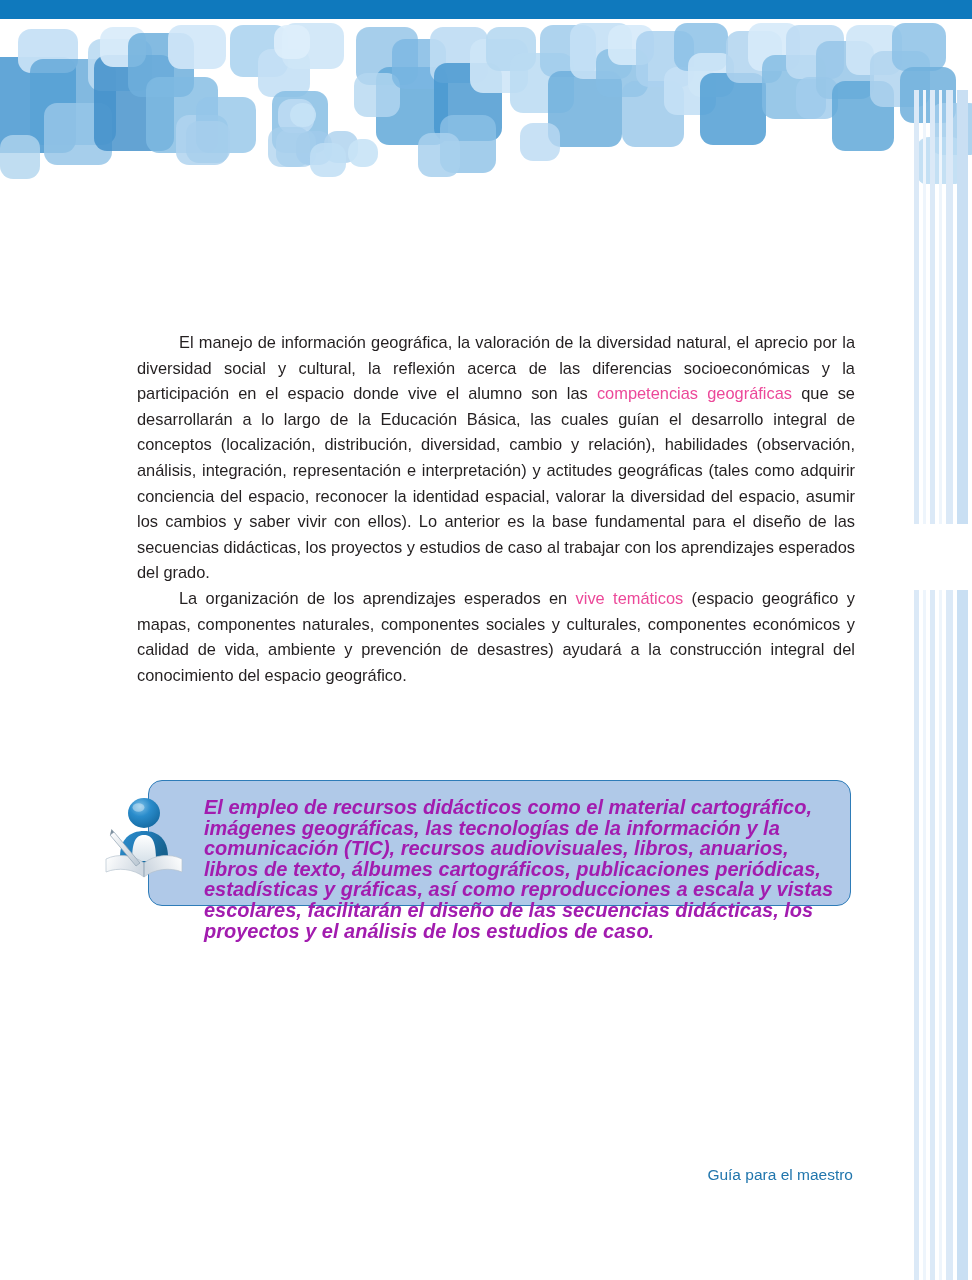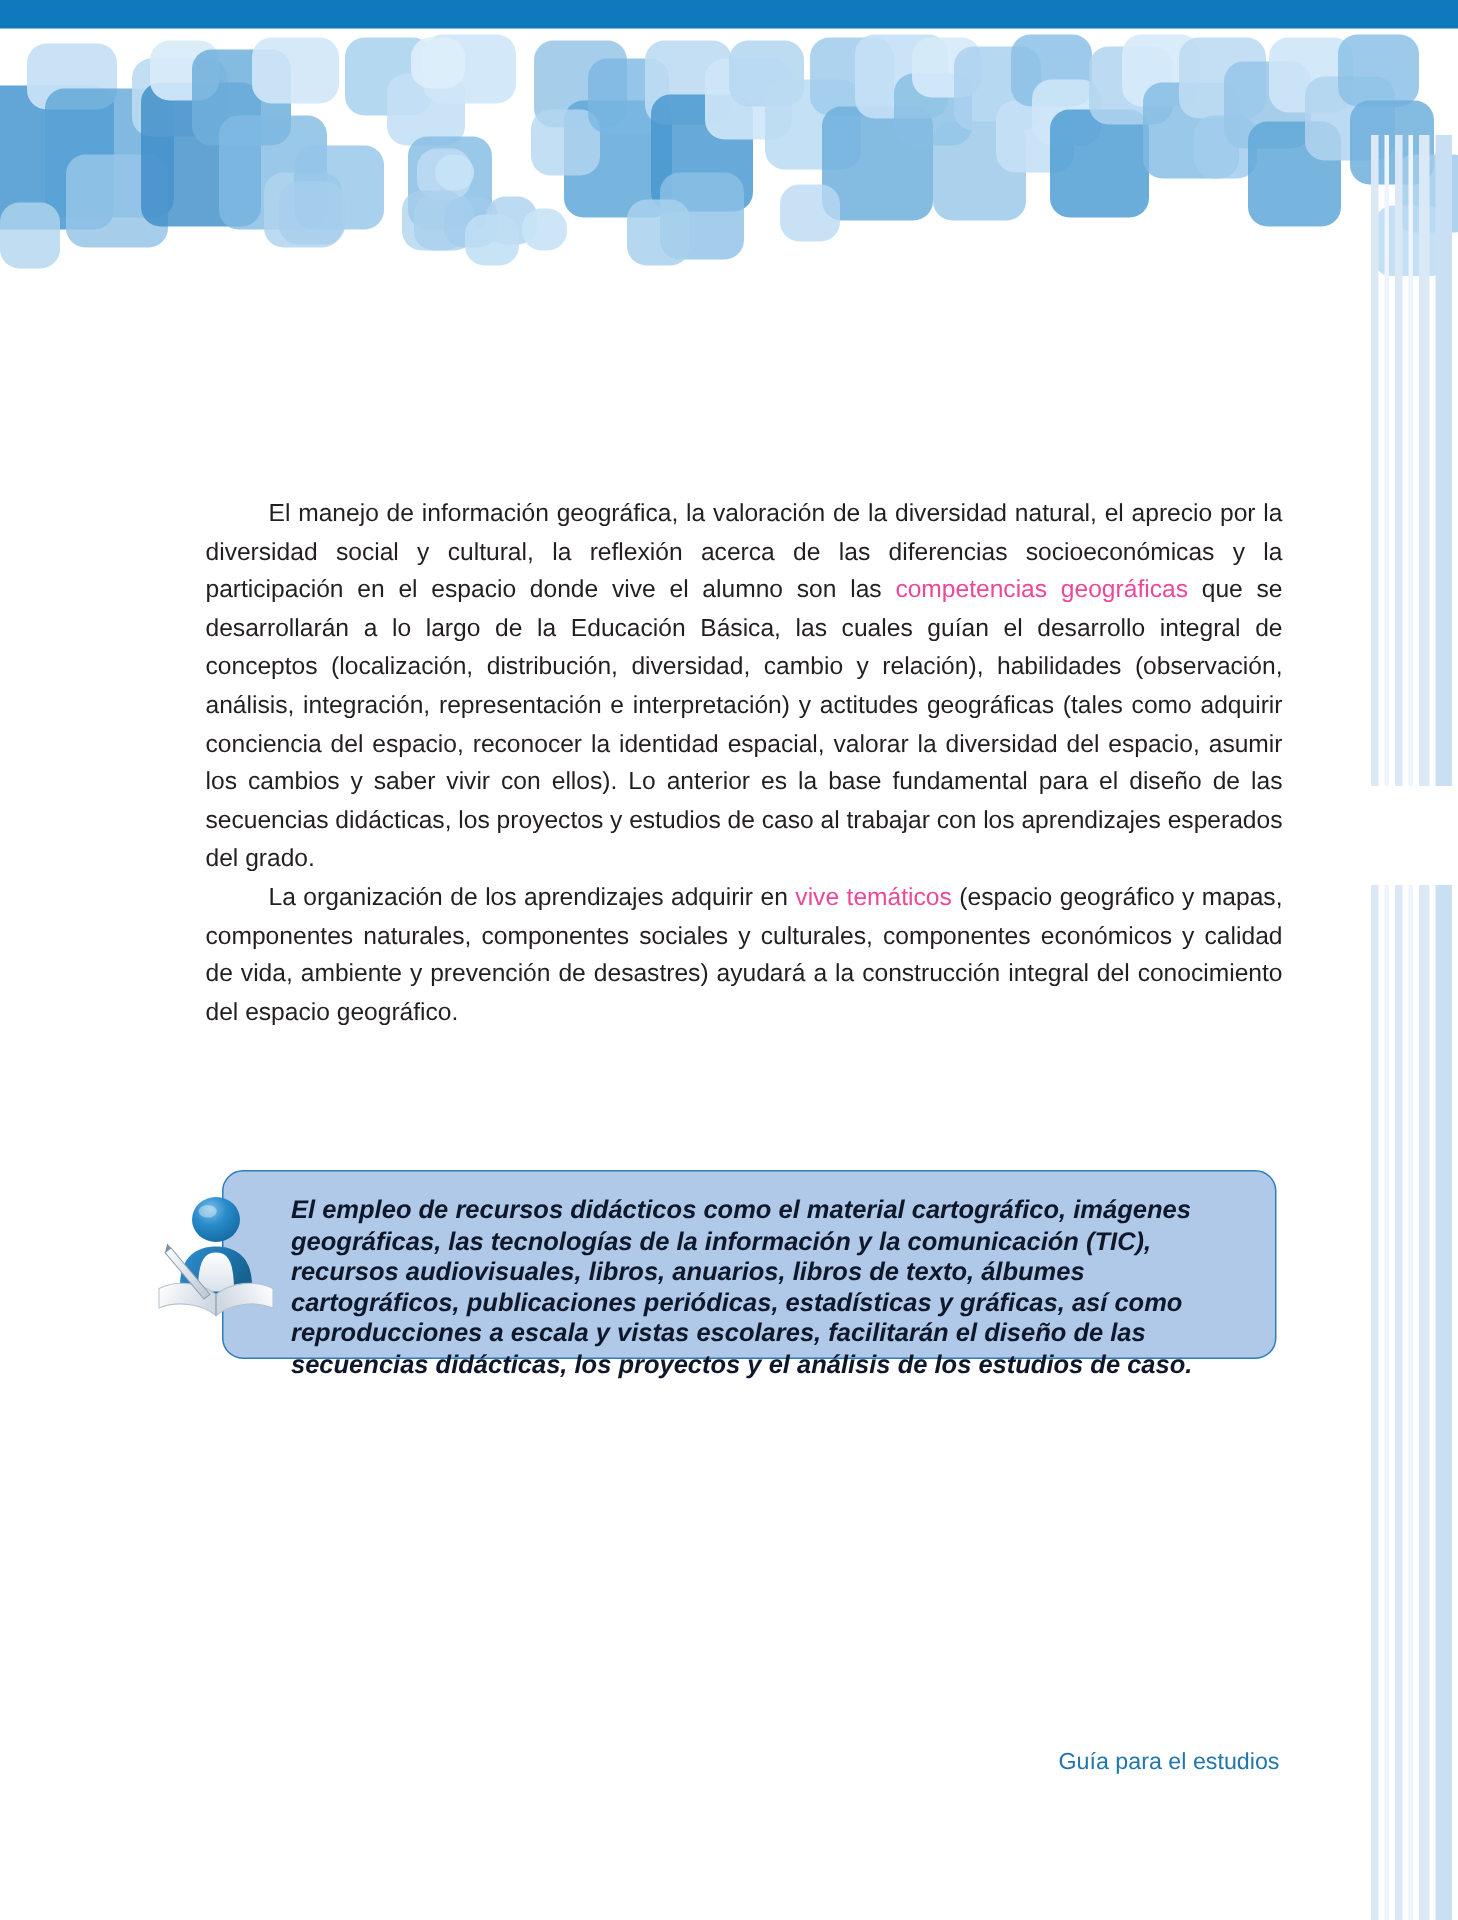--- a/index.html
+++ b/index.html
@@ -101,28 +101,28 @@
     top: 780px;
     width: 703px;
     height: 126px;
     box-sizing: border-box;
     background: #b0c9e8;
     border: 1.6px solid #2e7cb8;
     border-radius: 14px;
   }
   .callout-text {
     position: absolute;
-    left: 45px;
+    left: 55px;
     top: 16px;
     width: 632px;
-    font-size: 17px;
+    font-size: 20px;
     line-height: 20.6px;
     font-style: italic;
     font-weight: bold;
-    color: #0f172a;
+    color: #a21caf;
     font-family: "Liberation Sans", sans-serif;
   }
 
   
   .icon-wrap {
     position: absolute;
     left: 100px;
     top: 793px;
     width: 88px;
     height: 90px;
@@ -221,21 +221,21 @@
   <div class="stripe" style="left:49px; width:11px; background:#c9dff3;"></div>
 </div>
 <div class="stripe-gap"></div>
 
 <div class="page-number">79</div>
 
 <div class="content">
 
   <p class="para"><span>El manejo de información geográfica, la valoración de la diversidad natural, el aprecio por la diversidad social y cultural, la reflexión acerca de las diferencias socioeconómicas y la participación en el espacio donde vive el alumno son las </span><span class="accent">competencias geográficas</span><span> que se desarrollarán a lo largo de la Educación Básica, las cuales guían el desarrollo integral de conceptos (localización, distribución, diversidad, cambio y relación), habilidades (observación, análisis, integración, representación e interpretación) y actitudes geográficas (tales como adquirir conciencia del espacio, reconocer la identidad espacial, valorar la diversidad del espacio, asumir los cambios y saber vivir con ellos). Lo anterior es la base fundamental para el diseño de las secuencias didácticas, los proyectos y estudios de caso al trabajar con los aprendizajes esperados del grado.</span></p>
 
-  <p class="para"><span>La organización de los aprendizajes adquirir en </span><span class="accent">vive temáticos</span><span> (espacio geográfico y mapas, componentes naturales, componentes sociales y culturales, componentes económicos y calidad de vida, ambiente y prevención de desastres) ayudará a la construcción integral del conocimiento del espacio geográfico.</span></p>
+  <p class="para"><span>La organización de los aprendizajes esperados en </span><span class="accent">vive temáticos</span><span> (espacio geográfico y mapas, componentes naturales, componentes sociales y culturales, componentes económicos y calidad de vida, ambiente y prevención de desastres) ayudará a la construcción integral del conocimiento del espacio geográfico.</span></p>
 
 </div>
 
 <div class="callout">
   <div class="callout-text">El empleo de recursos didácticos como el material cartográfico, imágenes geográficas, las tecnologías de la información y la comunicación (TIC), recursos audiovisuales, libros, anuarios, libros de texto, álbumes cartográficos, publicaciones periódicas, estadísticas y gráficas, así como reproducciones a escala y vistas escolares, facilitarán el diseño de las secuencias didácticas, los proyectos y el análisis de los estudios de caso.</div>
 </div>
 
 <div class="icon-wrap">
   <svg width="88" height="90" viewBox="0 0 88 90" xmlns="http://www.w3.org/2000/svg">
     <defs>
@@ -278,13 +278,13 @@
 
     <path d="M82 66 C70 60, 54 62, 44 70 L44 84 C54 76, 70 74, 82 79 Z" fill="url(#pageR)" stroke="#b6c3cf" stroke-width="0.7"></path>
 
     <path d="M44 70 L44 84" stroke="#9fb0bf" stroke-width="1.1" fill="none"></path>
 
     <path d="M10 42 L14 39 L40 70 L36 73 Z" fill="url(#pencilG)" stroke="#8fa2b2" stroke-width="0.7"></path>
     <path d="M10 42 L14 39 L11.5 36 Z" fill="#7d909f"></path>
   </svg>
 </div>
 
-<div class="footer">Guía para el estudios</div>
+<div class="footer">Guía para el maestro</div>
 
 </body></html>

